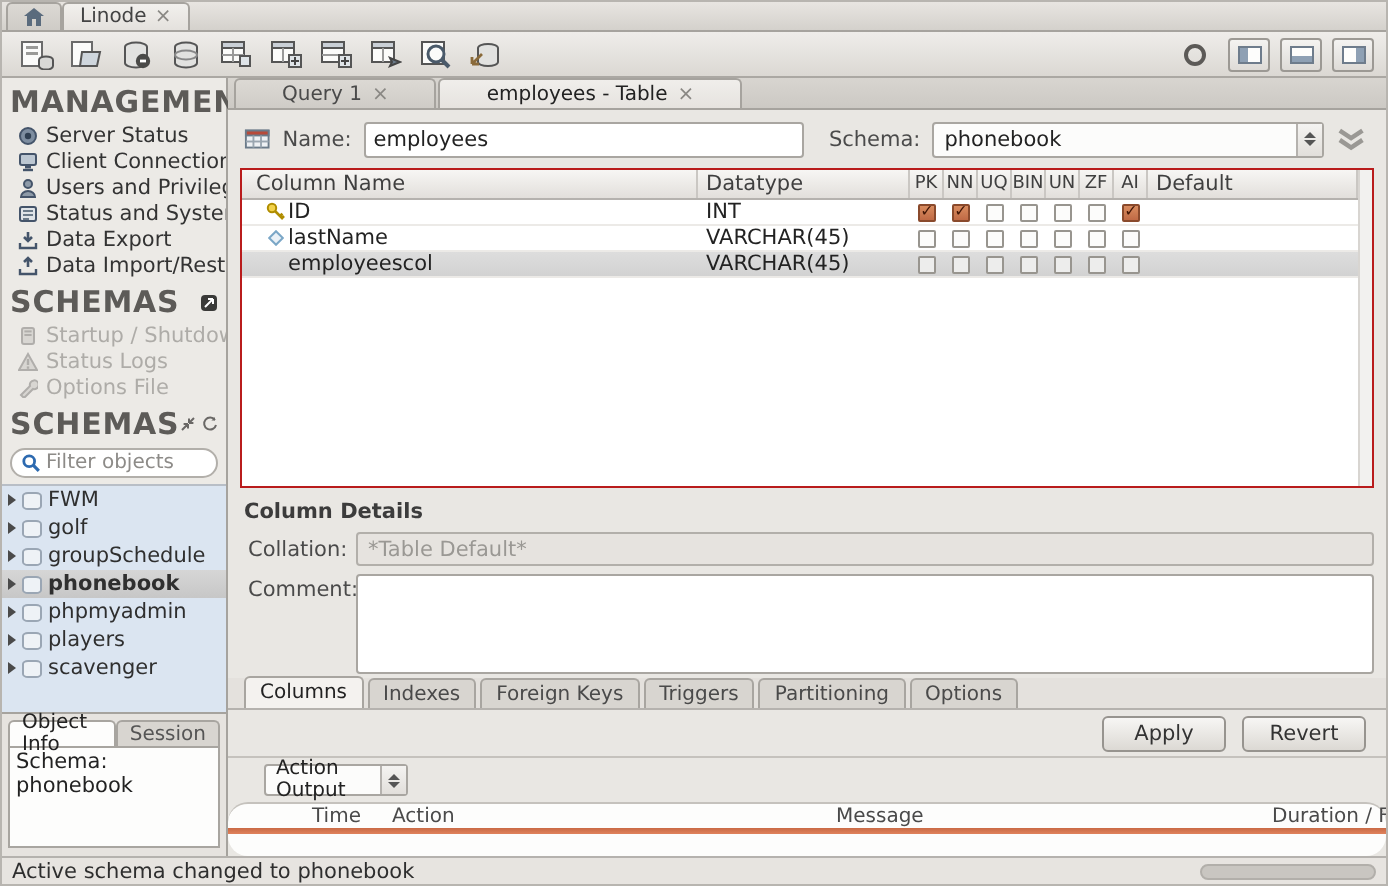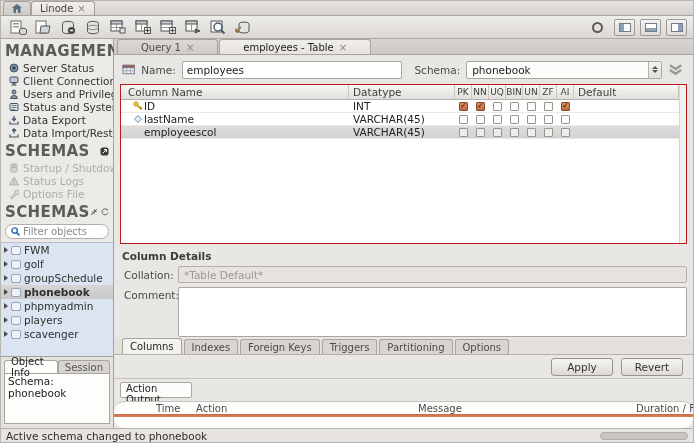--- a/index.html
+++ b/index.html
@@ -113,21 +113,21 @@
   .subtab { height:15px; display:flex; align-items:center; padding:0 7px; font-size:10px; color:#4a4a4a; border:1px solid #a8a5a0; border-bottom:none; border-radius:3px 3px 0 0; background:#d8d5d0; margin-right:2px; }
   .subtab.active { background:#f4f2ef; color:#222; height:16px; }
 
   
   .btn-row { height:24px; display:flex; align-items:center; justify-content:flex-end; gap:8px; padding:0 10px; background:#e9e7e3; border-bottom:1px solid #c5c2bd; }
   .btn { min-width:62px; height:18px; display:flex; align-items:center; justify-content:center; font-size:10.5px; color:#333;
          border:1px solid #97948f; border-radius:3px; background:linear-gradient(#f7f6f4,#dcd9d4); cursor:pointer; }
 
   
   .aout { height:49px; background:#e9e7e3; display:flex; flex-direction:column; padding-top:3px; }
-  .aout-combo { width:72px; height:16px; margin-left:6px; font-size:10px;flex-direction:column; }
+  .aout-combo { width:72px; height:16px; margin-left:18px; font-size:10px; }
   .aout-grid { margin-top:3px; flex:1; background:#fdfdfc; border-top:1px solid #c5c2bd; display:flex; flex-direction:column;border-radius:10px; }
   .aout-head { display:flex; height:12px; font-size:10px; color:#4a4a4a; align-items:center; }
   .ao-gutter { width:42px; }
   .ao-time { width:40px; }
   .ao-action { width:222px; }
   .ao-msg { width:218px; }
   .ao-dur { flex:1; white-space:nowrap; overflow:hidden; }
   .orange-bar { height:3px; background:linear-gradient(#c96a45,#e0825c); }
 
   

